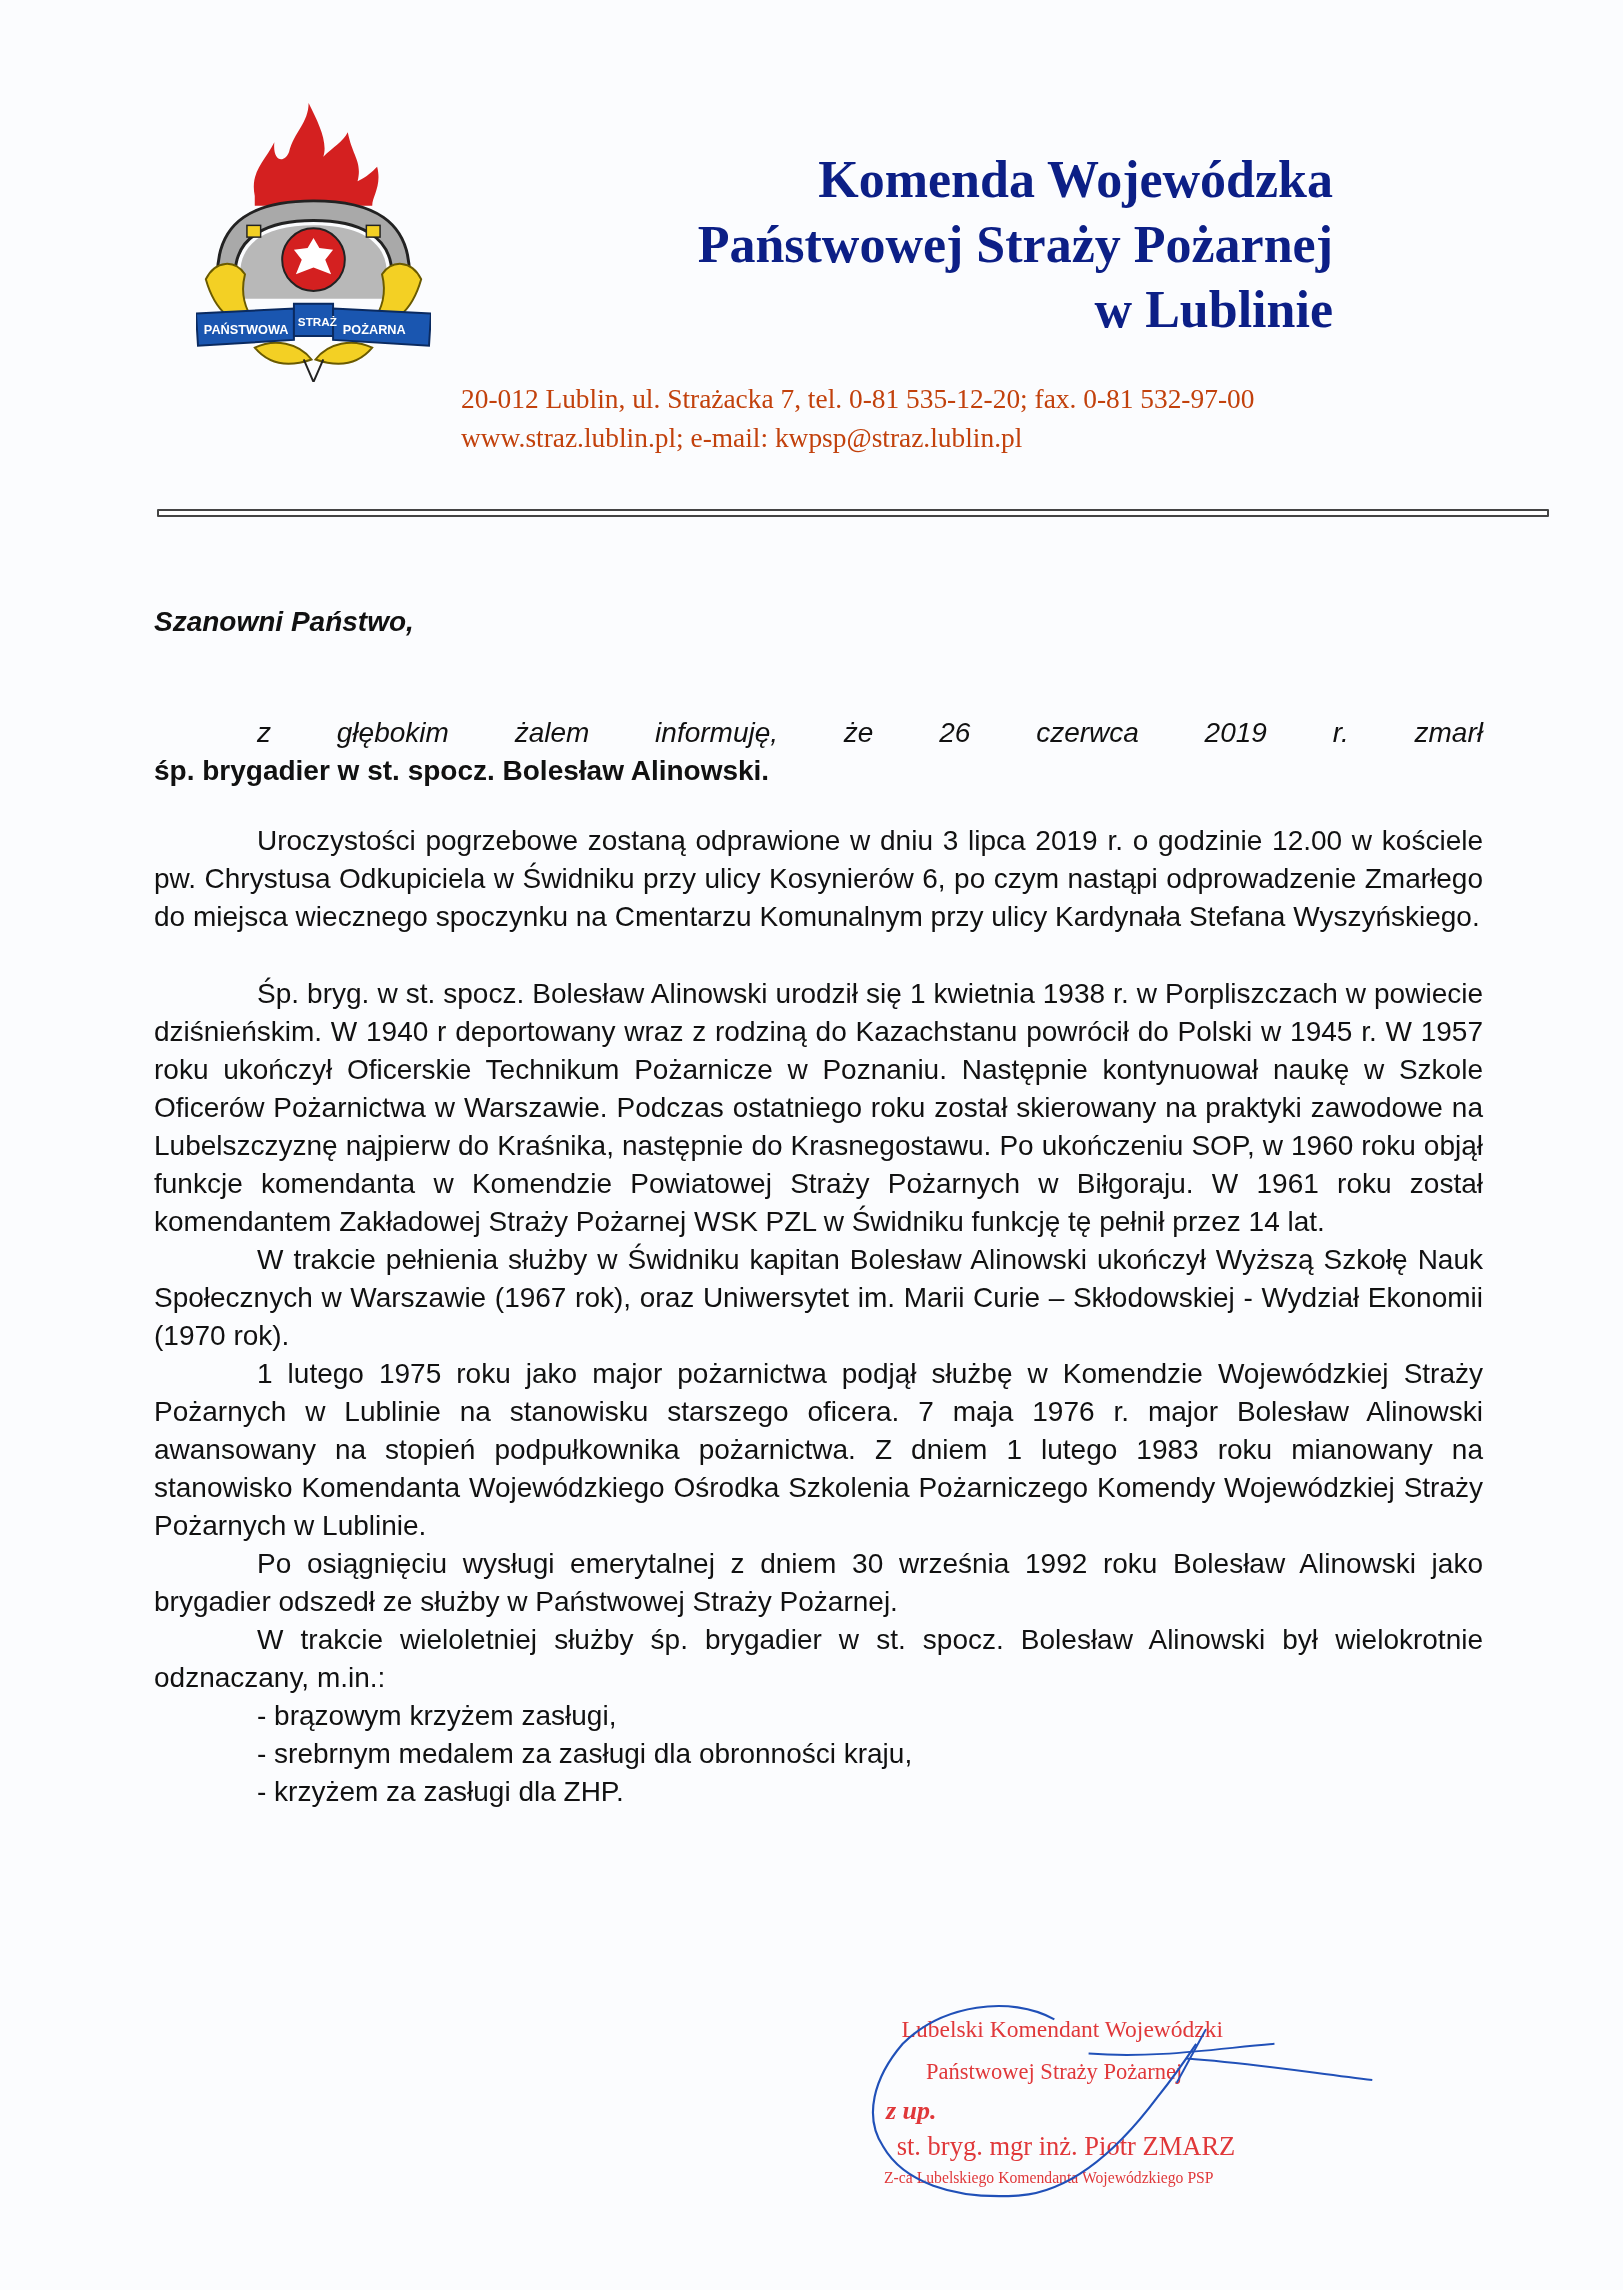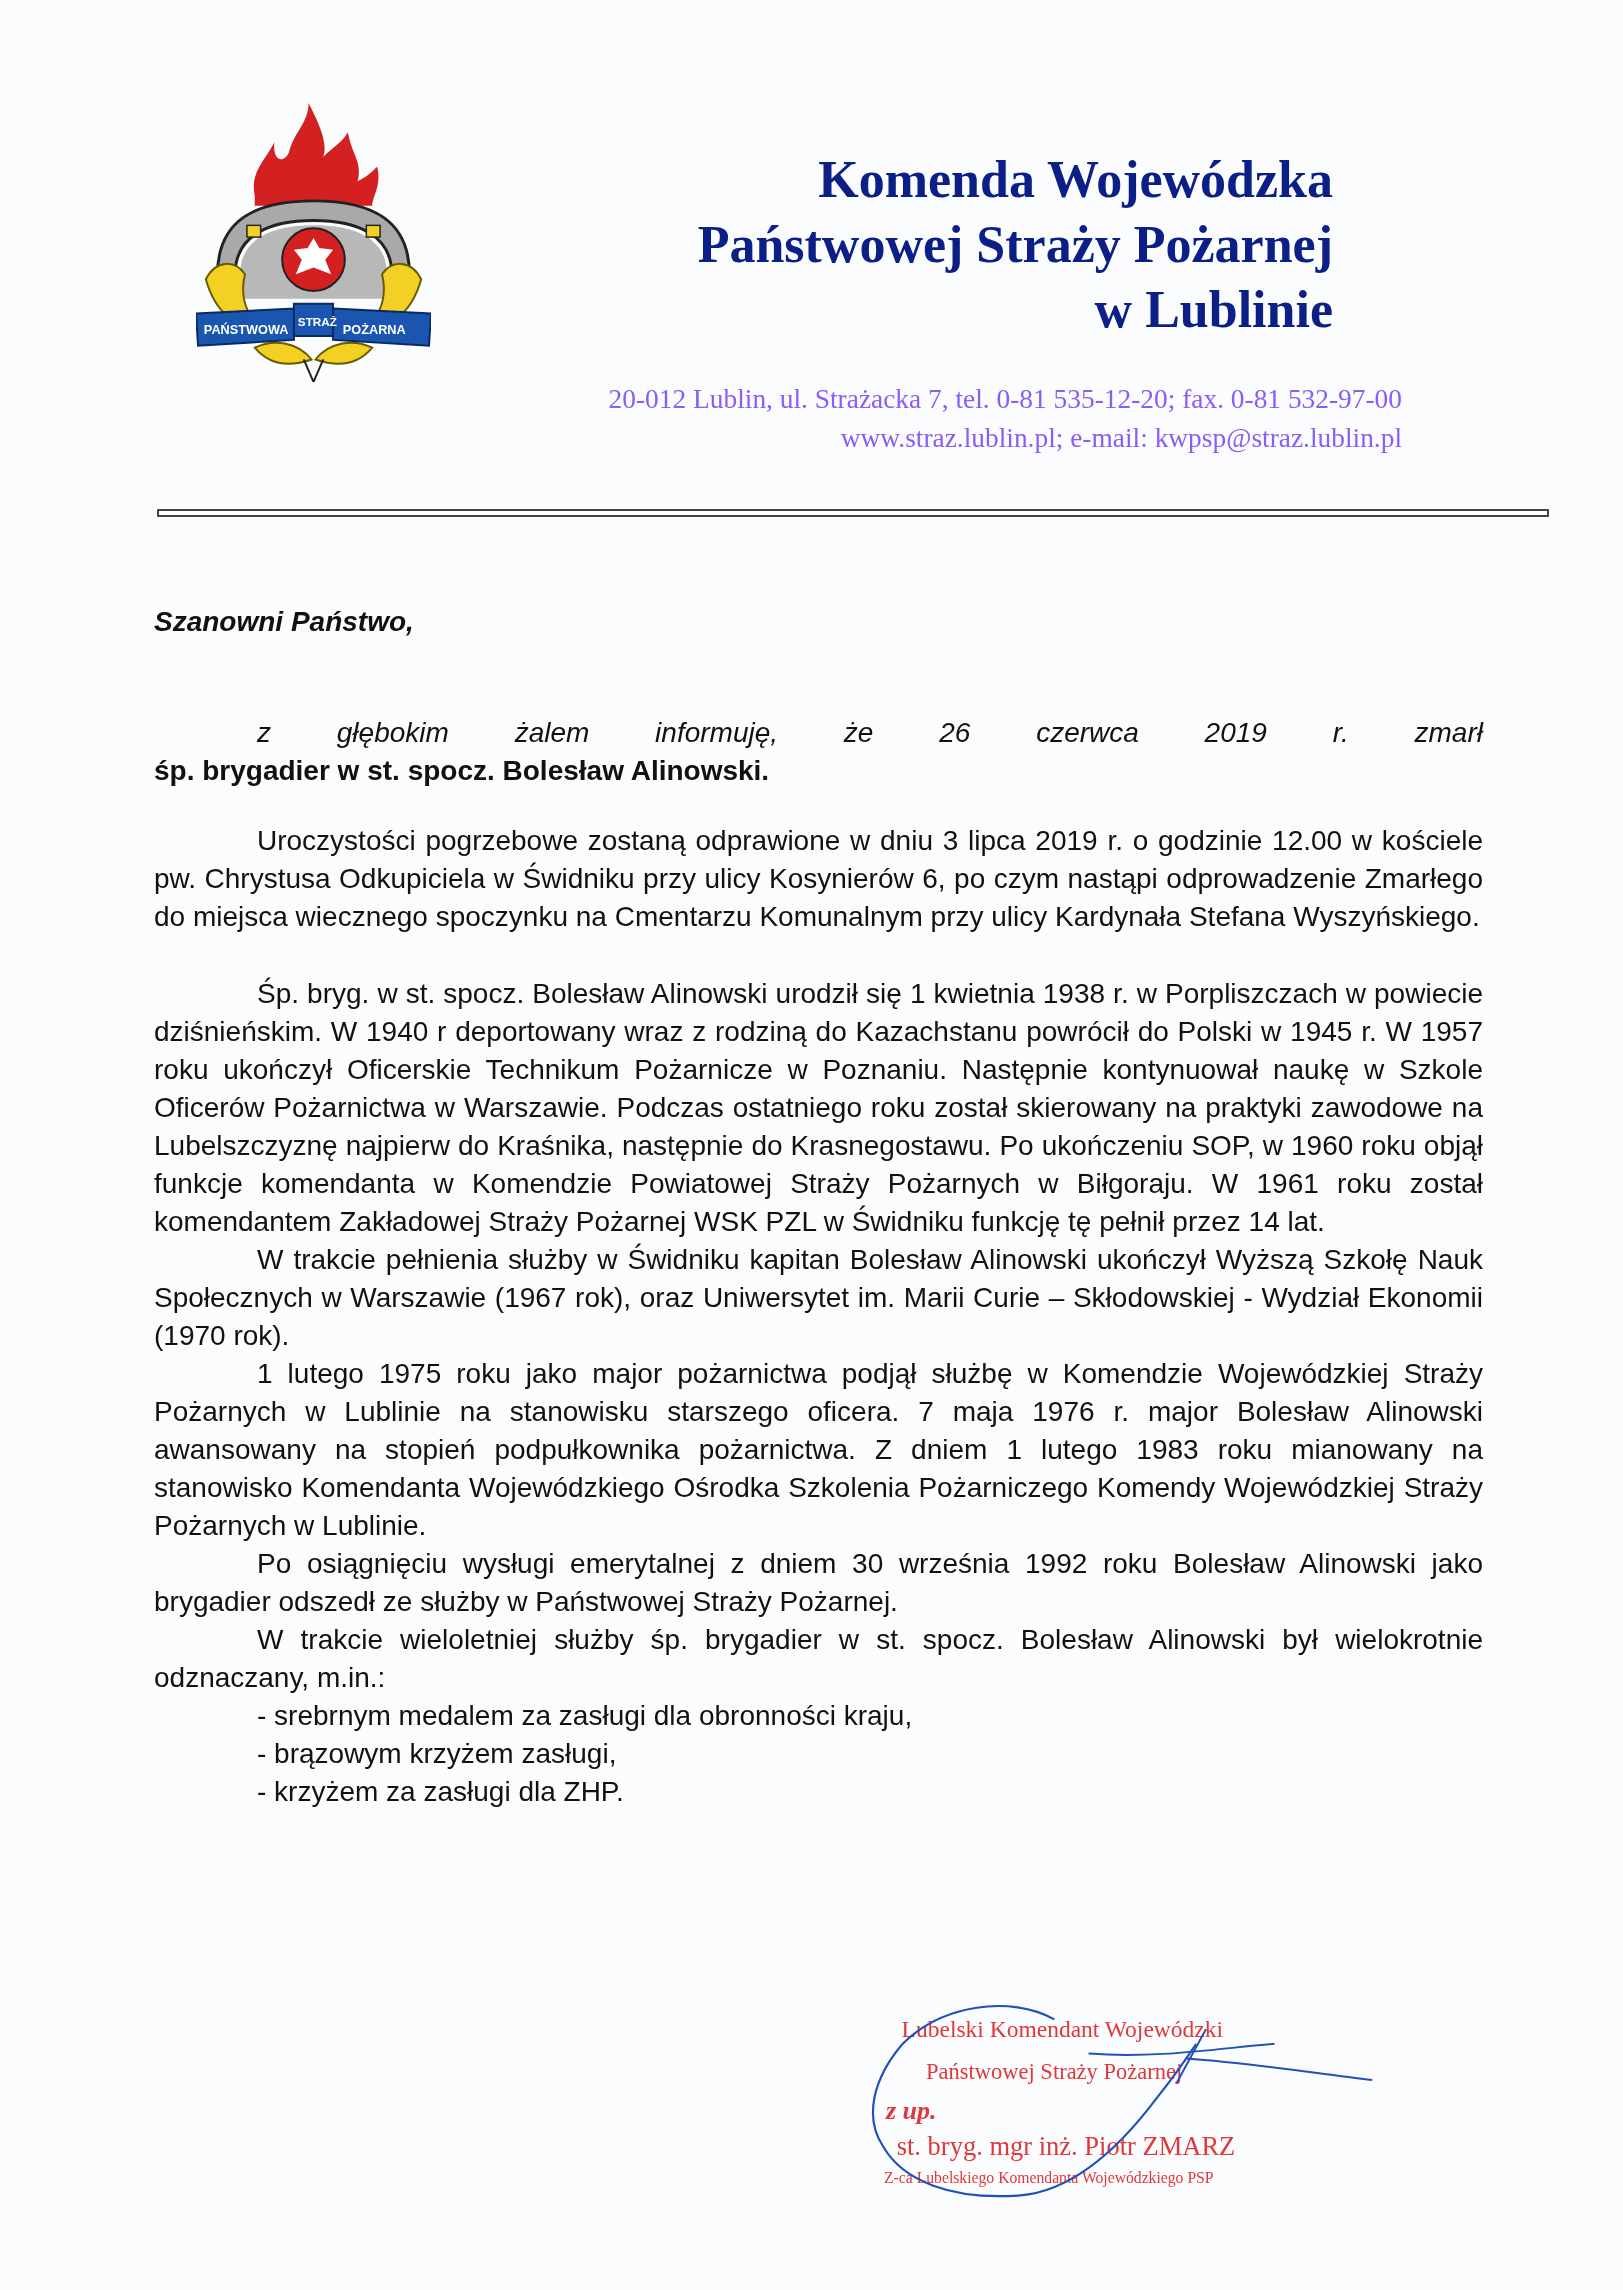--- a/index.html
+++ b/index.html
@@ -13,22 +13,22 @@
   .logo { position: absolute; left: 196px; top: 103px; width: 235px; height: 279px; }
   .letterhead {
     position: absolute; left: 549px; top: 147px; width: 784px;
     text-align: right;
     font-family: "Liberation Serif", serif;
     font-weight: bold; color: #0c1f86;
     font-size: 52px; line-height: 65px;
   }
   .addr {
     position: absolute; left: 461px; top: 380px; width: 941px;
-    text-align: right; font-family: "Liberation Serif", serif;
-    font-size: 27.4px; line-height: 39px; color: #8b5cf6;
+    text-align: left; font-family: "Liberation Serif", serif;
+    font-size: 27.4px; line-height: 39px; color: #c2410c;
   }
   .rule {
     position: absolute; left: 157px; top: 509px; width: 1392px; height: 7.8px;
     border: 2px solid #444; border-radius: 1px; background: #fff; box-sizing: border-box;
   }
   .salutation {
     position: absolute; left: 154px; top: 606px;
     font-family: "Liberation Sans", sans-serif; font-weight: bold; font-style: italic;
     font-size: 28px;
   }
@@ -101,22 +101,22 @@
 <div class="body">
   <p class="last-justify" style="word-spacing: 29px;">z głębokim żalem informuję, że 26 czerwca 2019 r. zmarł</p>
   <p class="gap bold" style="text-indent:0; margin-bottom: 32px;">śp. brygadier w st. spocz. Bolesław Alinowski.</p>
   <p class="gap" style="margin-bottom: 39px;">Uroczystości pogrzebowe zostaną odprawione w dniu 3 lipca 2019 r. o godzinie 12.00 w kościele pw. Chrystusa Odkupiciela w Świdniku przy ulicy Kosynierów 6, po czym nastąpi odprowadzenie Zmarłego do miejsca wiecznego spoczynku na Cmentarzu Komunalnym przy ulicy Kardynała Stefana Wyszyńskiego.</p>
   <p>Śp. bryg. w st. spocz. Bolesław Alinowski urodził się 1 kwietnia 1938 r. w Porpliszczach w powiecie dziśnieńskim. W 1940 r deportowany wraz z rodziną do Kazachstanu powrócił do Polski w 1945 r. W 1957 roku ukończył Oficerskie Technikum Pożarnicze w Poznaniu. Następnie kontynuował naukę w Szkole Oficerów Pożarnictwa w Warszawie. Podczas ostatniego roku został skierowany na praktyki zawodowe na Lubelszczyznę najpierw do Kraśnika, następnie do Krasnegostawu. Po ukończeniu SOP, w 1960 roku objął funkcje komendanta w Komendzie Powiatowej Straży Pożarnych w Biłgoraju. W 1961 roku został komendantem Zakładowej Straży Pożarnej WSK PZL w Świdniku funkcję tę pełnił przez 14 lat.</p>
   <p>W trakcie pełnienia służby w Świdniku kapitan Bolesław Alinowski ukończył Wyższą Szkołę Nauk Społecznych w Warszawie (1967 rok), oraz Uniwersytet im. Marii Curie – Skłodowskiej - Wydział Ekonomii (1970 rok).</p>
   <p>1 lutego 1975 roku jako major pożarnictwa podjął służbę w Komendzie Wojewódzkiej Straży Pożarnych w Lublinie na stanowisku starszego oficera. 7 maja 1976 r. major Bolesław Alinowski awansowany na stopień podpułkownika pożarnictwa. Z dniem 1 lutego 1983 roku mianowany na stanowisko Komendanta Wojewódzkiego Ośrodka Szkolenia Pożarniczego Komendy Wojewódzkiej Straży Pożarnych w Lublinie.</p>
   <p>Po osiągnięciu wysługi emerytalnej z dniem 30 września 1992 roku Bolesław Alinowski jako brygadier odszedł ze służby w Państwowej Straży Pożarnej.</p>
   <p>W trakcie wieloletniej służby śp. brygadier w st. spocz. Bolesław Alinowski był wielokrotnie odznaczany, m.in.:</p>
   <ul class="awards">
+    <li>- brązowym krzyżem zasługi,</li>
     <li>- srebrnym medalem za zasługi dla obronności kraju,</li>
-    <li>- brązowym krzyżem zasługi,</li>
     <li>- krzyżem za zasługi dla ZHP.</li>
   </ul>
 </div>
 
 <div class="stamp">
   <div class="l1">Lubelski Komendant Wojewódzki</div>
   <div class="l2">Państwowej Straży Pożarnej</div>
   <div class="l3">z up.</div>
   <div class="l4">st. bryg. mgr inż. Piotr ZMARZ</div>
   <div class="l5">Z-ca Lubelskiego Komendanta Wojewódzkiego PSP</div>

